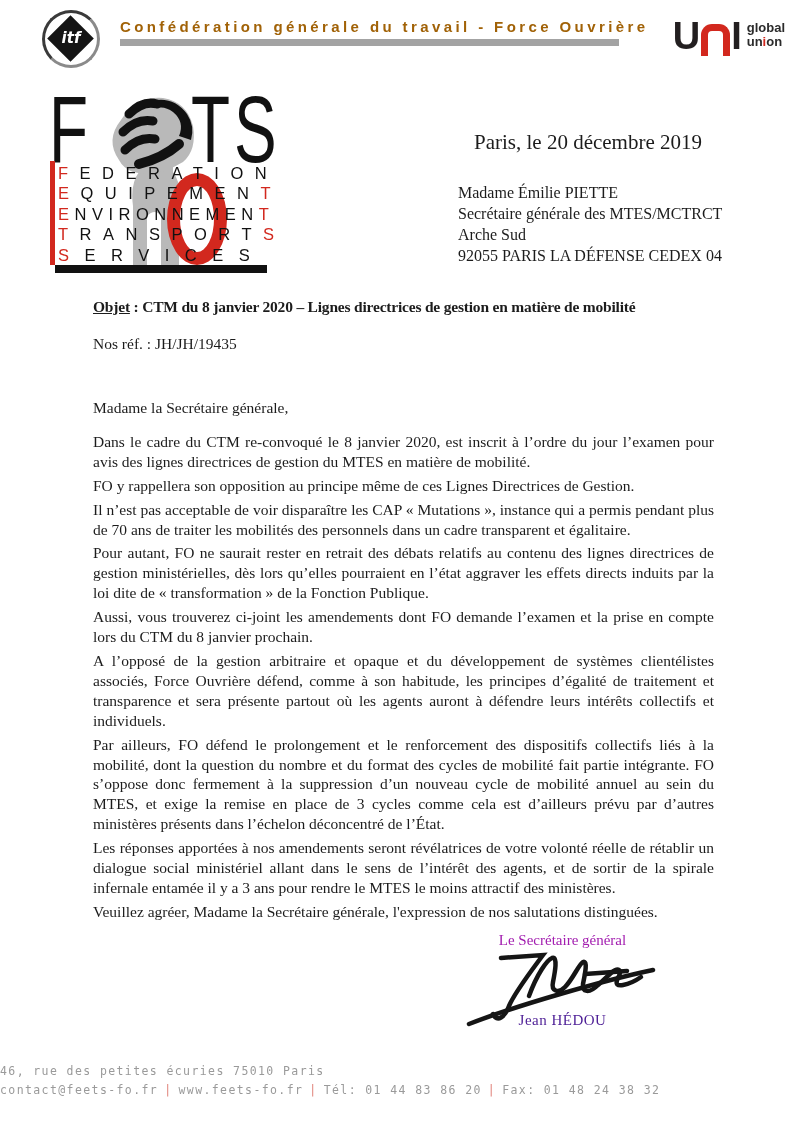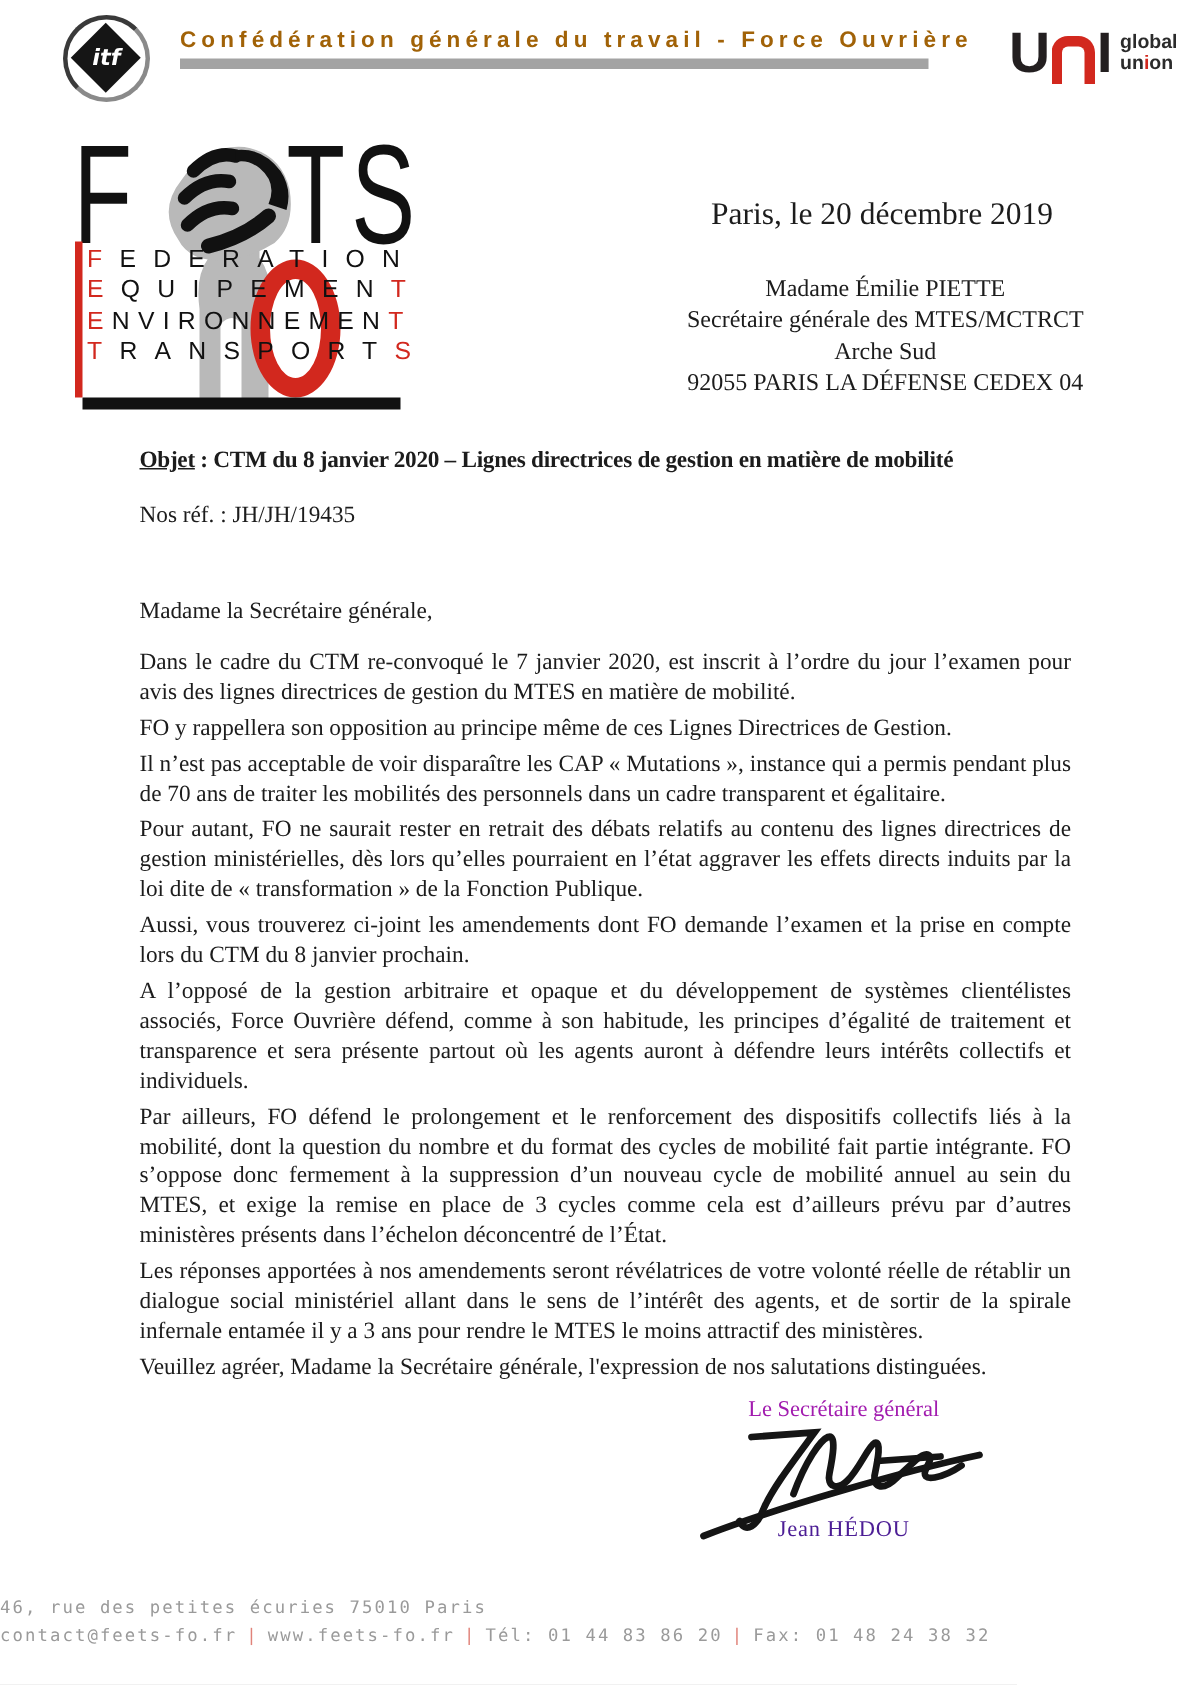--- a/index.html
+++ b/index.html
@@ -41,21 +41,21 @@
   .feets-rows{position:absolute;left:13px;top:75px;width:232px;z-index:3;
               font-family:"Liberation Sans",sans-serif;font-weight:normal;font-size:16.5px;
               line-height:20.4px;color:#111;white-space:nowrap;}
   .feets-row.ls-a{letter-spacing:11.5px;}
   .feets-row.ls-b{letter-spacing:5.5px;}
   .feets-row.ls-c{letter-spacing:15.5px;}
   .feets-bottombar{position:absolute;left:10px;top:177px;width:212px;height:8px;background:#111;z-index:4;}
 
   
   .date-line{position:absolute;left:474px;top:130px;font-size:21px;}
-  .recipient{position:absolute;left:458px;top:182px;font-size:16px;line-height:21px;text-align:center;}
+  .recipient{position:absolute;left:458px;top:182px;font-size:16px;line-height:21px;}
   .subject-line{position:absolute;left:93px;top:298px;width:625px;font-size:15.5px;font-weight:bold;
                 letter-spacing:-0.2px;}
   .subject-label{text-decoration:underline;}
   .reference{position:absolute;left:93px;top:335px;font-size:15.5px;}
   .letter-body{position:absolute;left:93px;top:398px;width:621px;font-size:15.5px;line-height:19.9px;}
   .letter-body p{margin:0 0 4px 0;text-align:justify;}
   .letter-body p.salutation{margin-bottom:14px;text-align:left;}
 
   
   .signature{position:absolute;left:455px;top:932px;width:215px;text-align:center;}
@@ -110,40 +110,41 @@
       <span class="feets-f">F</span>
       <span class="feets-ts">TS</span>
     </div>
     <div class="feets-redbar"></div>
     <div class="feets-o"></div>
     <div class="feets-rows">
       <div class="feets-row ls-a"><span class="red">F</span><span>EDERATION</span><span class="red"></span></div>
       <div class="feets-row ls-a"><span class="red">E</span><span>QUIPEMEN</span><span class="red">T</span></div>
       <div class="feets-row ls-b"><span class="red">E</span><span>NVIRONNEMEN</span><span class="red">T</span></div>
       <div class="feets-row ls-a"><span class="red">T</span><span>RANSPORT</span><span class="red">S</span></div>
+      <div class="feets-row ls-c"><span class="red">S</span><span>ERVICES</span><span class="red"></span></div>
     </div>
     <div class="feets-bottombar"></div>
   </div>
 
   <div class="date-line">Paris, le 20 décembre 2019</div>
   <div class="recipient">
     <div>Madame Émilie PIETTE</div>
     <div>Secrétaire générale des MTES/MCTRCT</div>
     <div>Arche Sud</div>
     <div>92055 PARIS LA DÉFENSE CEDEX 04</div>
   </div>
 
   <div class="subject-line">
     <span class="subject-label">Objet</span><span> : </span><span>CTM du 8 janvier 2020 – Lignes directrices de gestion en matière de mobilité</span>
   </div>
   <div class="reference">Nos réf. : JH/JH/19435</div>
 
   <div class="letter-body">
     <p class="salutation">Madame la Secrétaire générale,</p>
-    <p>Dans le cadre du CTM re-convoqué le 7 janvier 2020, est inscrit à l’ordre du jour l’examen pour avis des lignes directrices de gestion du MTES en matière de mobilité.</p>
+    <p>Dans le cadre du CTM re-convoqué le 8 janvier 2020, est inscrit à l’ordre du jour l’examen pour avis des lignes directrices de gestion du MTES en matière de mobilité.</p>
     <p>FO y rappellera son opposition au principe même de ces Lignes Directrices de Gestion.</p>
     <p>Il n’est pas acceptable de voir disparaître les CAP « Mutations », instance qui a permis pendant plus de 70 ans de traiter les mobilités des personnels dans un cadre transparent et égalitaire.</p>
     <p>Pour autant, FO ne saurait rester en retrait des débats relatifs au contenu des lignes directrices de gestion ministérielles, dès lors qu’elles pourraient en l’état aggraver les effets directs induits par la loi dite de « transformation » de la Fonction Publique.</p>
     <p>Aussi, vous trouverez ci-joint les amendements dont FO demande l’examen et la prise en compte lors du CTM du 8 janvier prochain.</p>
     <p>A l’opposé de la gestion arbitraire et opaque et du développement de systèmes clientélistes associés, Force Ouvrière défend, comme à son habitude, les principes d’égalité de traitement et transparence et sera présente partout où les agents auront à défendre leurs intérêts collectifs et individuels.</p>
     <p>Par ailleurs, FO défend le prolongement et le renforcement des dispositifs collectifs liés à la mobilité, dont la question du nombre et du format des cycles de mobilité fait partie intégrante. FO s’oppose donc fermement à la suppression d’un nouveau cycle de mobilité annuel au sein du MTES, et exige la remise en place de 3 cycles comme cela est d’ailleurs prévu par d’autres ministères présents dans l’échelon déconcentré de l’État.</p>
     <p>Les réponses apportées à nos amendements seront révélatrices de votre volonté réelle de rétablir un dialogue social ministériel allant dans le sens de l’intérêt des agents, et de sortir de la spirale infernale entamée il y a 3 ans pour rendre le MTES le moins attractif des ministères.</p>
     <p>Veuillez agréer, Madame la Secrétaire générale, l'expression de nos salutations distinguées.</p>
   </div>
 

